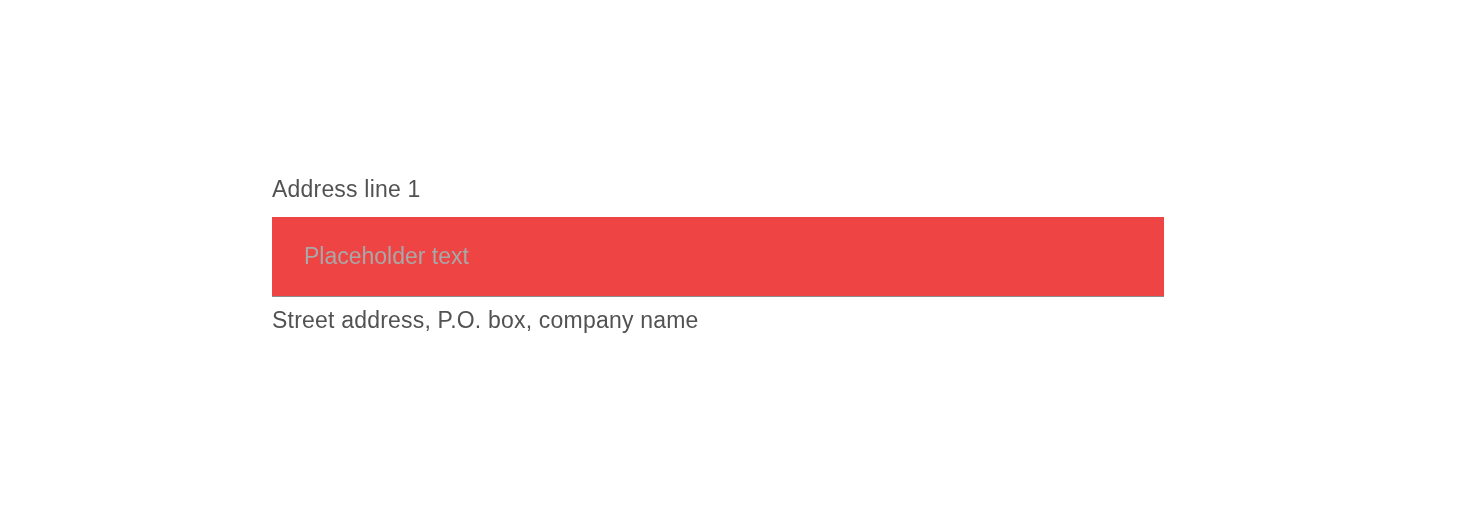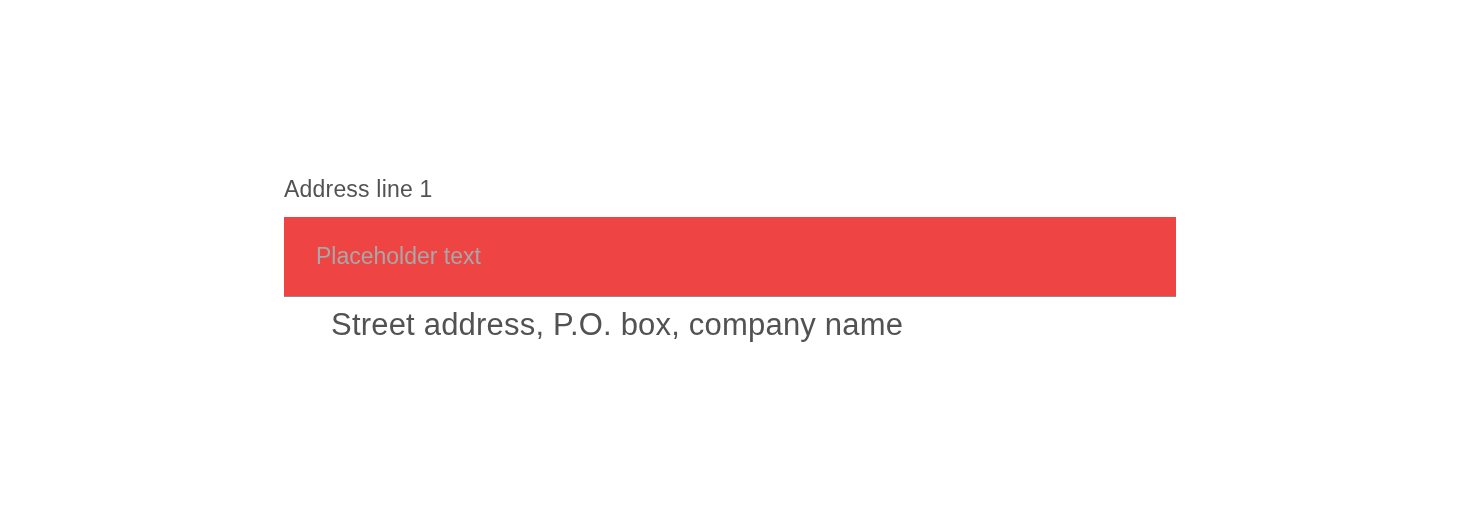--- a/index.html
+++ b/index.html
@@ -9,21 +9,21 @@
     }
     body {
       width: 1472px;
       height: 512px;
       background: #ffffff;
       font-family: -apple-system, BlinkMacSystemFont, "Segoe UI", "Helvetica Neue", Arial, sans-serif;
       position: relative;
     }
     .form-group {
       position: absolute;
-      left: 284px;
+      left: 272px;
       top: 176px;
       width: 892px;
     }
     .field-label {
       font-size: 23px;
       color: #525252;
       font-weight: 400;
       letter-spacing: 0.2px;
       display: block;
       margin-bottom: 14px;
@@ -37,26 +37,25 @@
       padding: 0 32px;
       font-size: 23px;
       font-family: inherit;
       color: #161616;
       outline: none;
     }
     .text-input::placeholder {
       color: #a8a8a8;
     }
     .helper-text {
-      font-size: 31px;
+      font-size: 23px;
       color: #525252;
       font-weight: 400;
       letter-spacing: 0.2px;
       margin-top: 10px;
-      margin-left: 47px;
     }
   </style>
 </head>
 <body>
 
 <div class="form-group">
   <label class="field-label">Address line 1</label>
   <input type="text" class="text-input" placeholder="Placeholder text" style="">
   <div class="helper-text">Street address, P.O. box, company name</div>
 </div>

